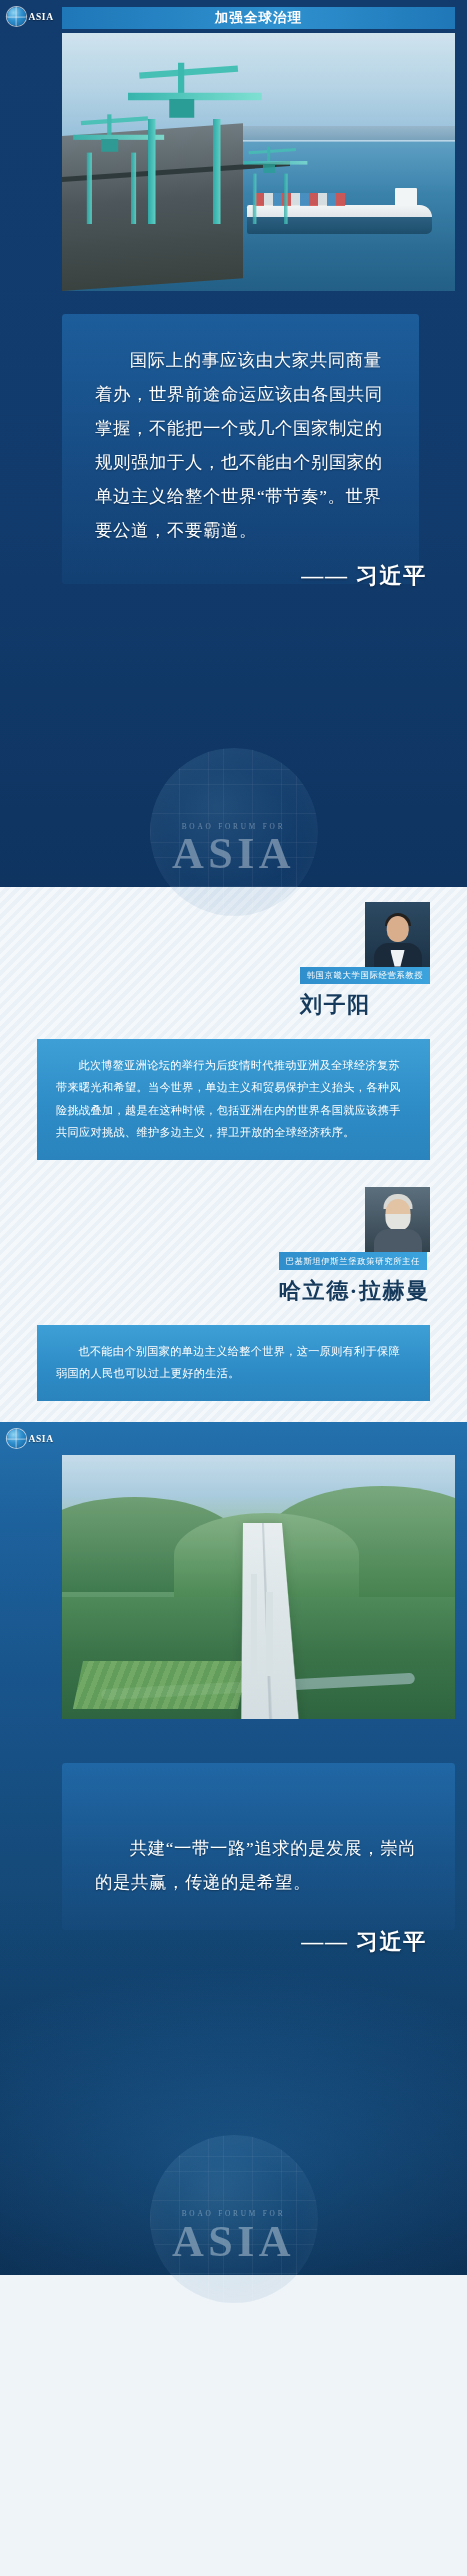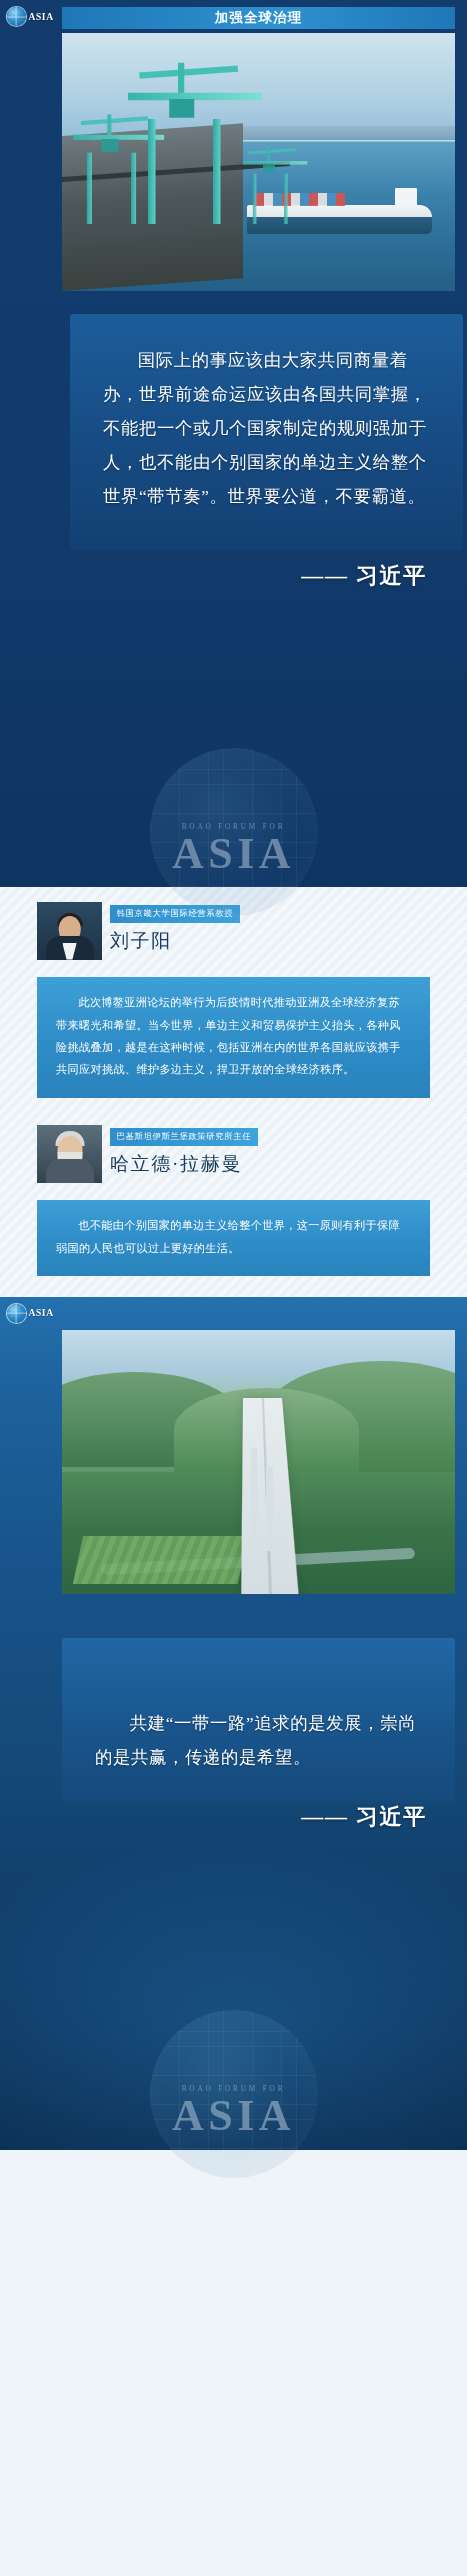--- a/index.html
+++ b/index.html
@@ -150,22 +150,22 @@
     position:absolute; left:0; top:41.5%; width:100%; height:1.7px; background: rgba(255,255,255,.35);
   }
   .hero-photo .far-land {
     position:absolute; right:0; top:36%; width:62%; height:14.6px;
     background: linear-gradient(180deg, rgba(150,180,200,.85), rgba(110,150,175,.7));
   }
 
   
   .quote-card {
     position: absolute;
-    left: 70px; top: 314px;
-    width: 393px;
+    left: 62px; top: 314px;
+    width: 357px;
     padding: 30px 33px 36px 33px;
     background: linear-gradient(180deg, rgba(32,104,170,0.75) 0%, rgba(26,86,146,0.55) 60%, rgba(22,74,130,0.35) 100%);
     border-radius: 3.4px;
     z-index: 5;
   }
   .quote-card p {
     color: #ffffff;
     font-size: 17.4px;
     line-height: 1.95;
     text-indent: 2em;
@@ -226,21 +226,22 @@
     padding: 14.6px 0 17px 0;
   }
 
   .speaker-block { position: relative; width: 393px; margin: 0 auto 3.4px auto; }
 
   .speaker-head {
     position: relative;
     width: 393px;
     min-height: 58px;
     display: flex;
-    align-items: center;
+    align-items: flex-end;
+    flex-direction: column;
   }
   .portrait {
     width: 65px; height: 58px;
     flex: 0 0 65px;
     overflow: hidden;
     position: relative;
     background: #203a4d;
   }
   .portrait.p1 { background: linear-gradient(180deg,#2c4a63 0%, #1d3346 100%); }
   .portrait.p2 { background: linear-gradient(180deg,#5c6f7d 0%, #33434e 100%); }
@@ -278,22 +279,22 @@
     font-size: 8.4px;
     padding: 3.4px 6.7px;
     letter-spacing: 0.6px;
     width: fit-content;
     max-width: 100%;
     font-family:"Liberation Sans", sans-serif;
   }
   .speaker-name {
     display:block;
     color:#163a5c;
-    font-size: 19px;
-    font-weight: normal;
+    font-size: 22px;
+    font-weight: bold;
     letter-spacing: 1.7px;
     margin-top: 5.6px;
     font-family:"Liberation Serif","DejaVu Serif",serif;
   }
 
   .speaker-quote {
     width: 393px;
     margin: 17px auto 0 auto;
     background: linear-gradient(180deg,#3e9fd6 0%, #2e8cc6 55%, #2a83bd 100%);
     color:#fff;

